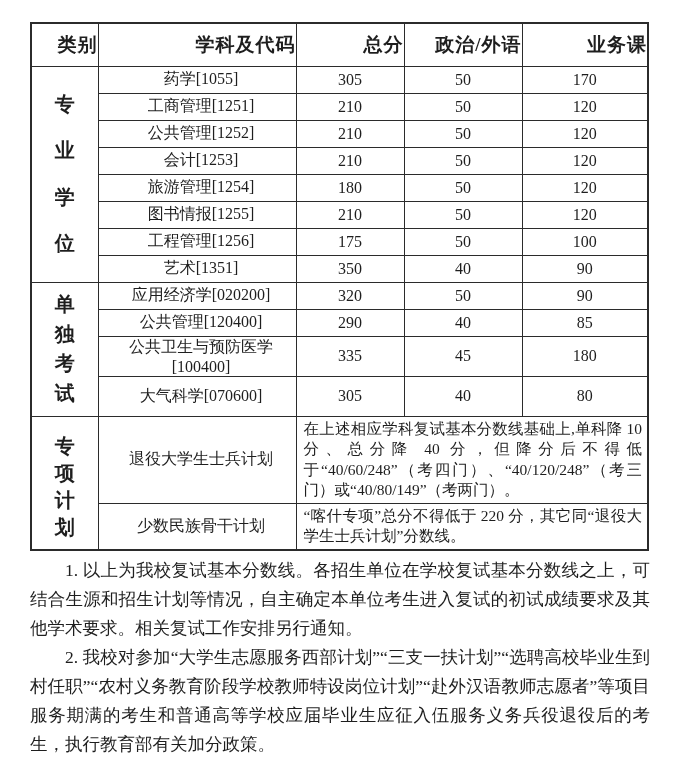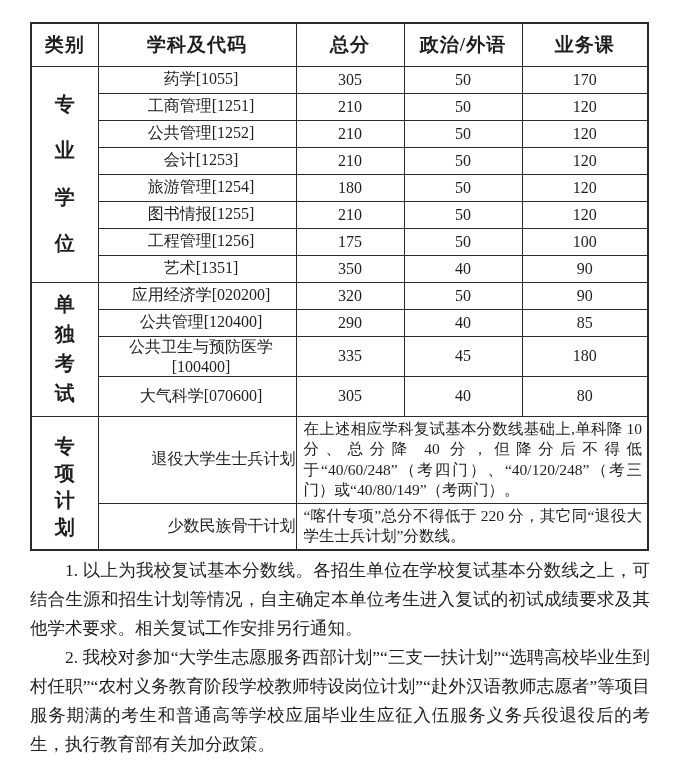--- a/index.html
+++ b/index.html
@@ -25,21 +25,21 @@
   }
   .score-table th, .score-table td {
     border: 1px solid #2b2b2b;
     box-sizing: border-box;
     padding: 0;
   }
   .score-table thead tr { height: 43px; }
   .score-table th {
     font-size: 19px;
     font-weight: bold;
-    text-align: center;
+    text-align: right;
     letter-spacing: 1px;
   }
   tr.r { height: 27px; }
   tr.r-tall { height: 40px; }
   tr.sp1 { height: 63px; }
   tr.sp2 { height: 45px; }
   td.subj {
     font-size: 16px;
     padding-left: 8px;
     text-align: center;
@@ -60,21 +60,21 @@
     font-size: 20px;
     font-weight: bold;
     margin: 0 auto;
   }
   .vtext-a { height: 206px; }
   .vtext-b { height: 122px; }
   .vtext-c { height: 100px; }
   td.plan {
     font-size: 16px;
     padding-left: 8px;
-    text-align: right;
+    text-align: center;
     margin-top: 32px;
   }
   td.policy {
     font-size: 15.5px;
     line-height: 20.5px;
     padding: 2px 5px 2px 7px;
     text-align: justify;
     vertical-align: middle;
   }
   .notes {

